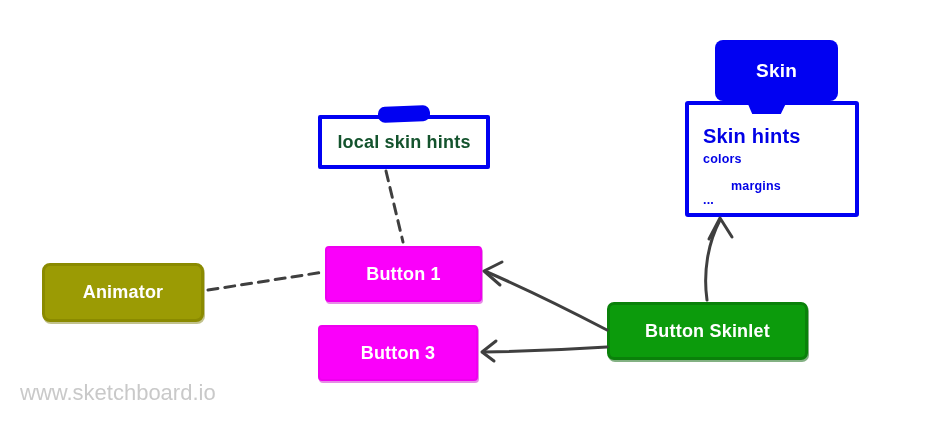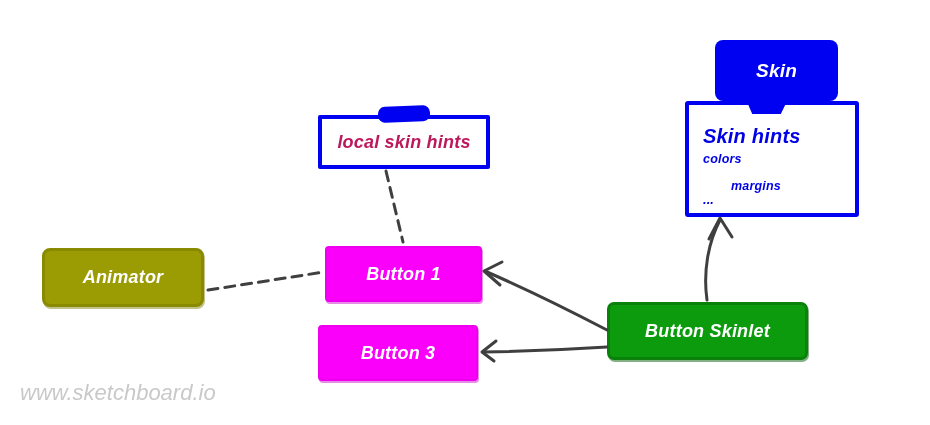--- a/index.html
+++ b/index.html
@@ -2,21 +2,20 @@
 <html><head>
 <meta charset="utf-8">
 <style>
   html,body{margin:0;padding:0;background:#ffffff;}
   .canvas{
     position:relative;
     width:860px;height:425px;
     background:#ffffff;
     font-family:"Liberation Sans","DejaVu Sans",sans-serif;
     overflow:hidden;
-    font-style:italic;
   }
   .node{
     position:absolute;
     box-sizing:border-box;
     display:flex;align-items:center;justify-content:center;
     font-weight:bold;
     color:#ffffff;
     font-size:18px;
     letter-spacing:0.2px;
   }
@@ -43,40 +42,40 @@
     font-weight:bold;font-size:12.5px;color:#0101e6;
   }
   .skin-hints-item.i0{top:47px;}
   .skin-hints-item.i1{top:74px;margin-left:28px;}
   .skin-hints-item.i2{top:88px;}
   .node-local-skin-hints{
     left:318px;top:115px;width:172px;height:54px;
     border:4px solid #0101f2;
     background:transparent;
     border-radius:2px;
-    color:#be185d;
+    color:#14532d;
     z-index:2;
   }
   .scribble{
     position:absolute;
     background:#0101f2;
     z-index:5;
   }
   .scribble-local{
     left:378px;top:106px;width:52px;height:16px;
     border-radius:7px;
     transform:rotate(-2deg);
   }
   .scribble-skin-tab{
     left:744px;top:95px;width:46px;height:19px;
     clip-path:polygon(0 0,100% 0,80% 100%,18% 100%);
     z-index:3;
   }
   .node-animator{
-    left:42px;top:248px;width:162px;height:59px;
+    left:42px;top:263px;width:162px;height:59px;
     background:#9b9b04;
     border:3px solid #8a8a00;
     border-radius:8px;
     box-shadow:1px 2px 0 rgba(120,120,0,0.45);
     z-index:2;
   }
   .node-button1{
     left:325px;top:246px;width:157px;height:56px;
     background:#fa00fa;
     border:2px solid #ee00ee;

